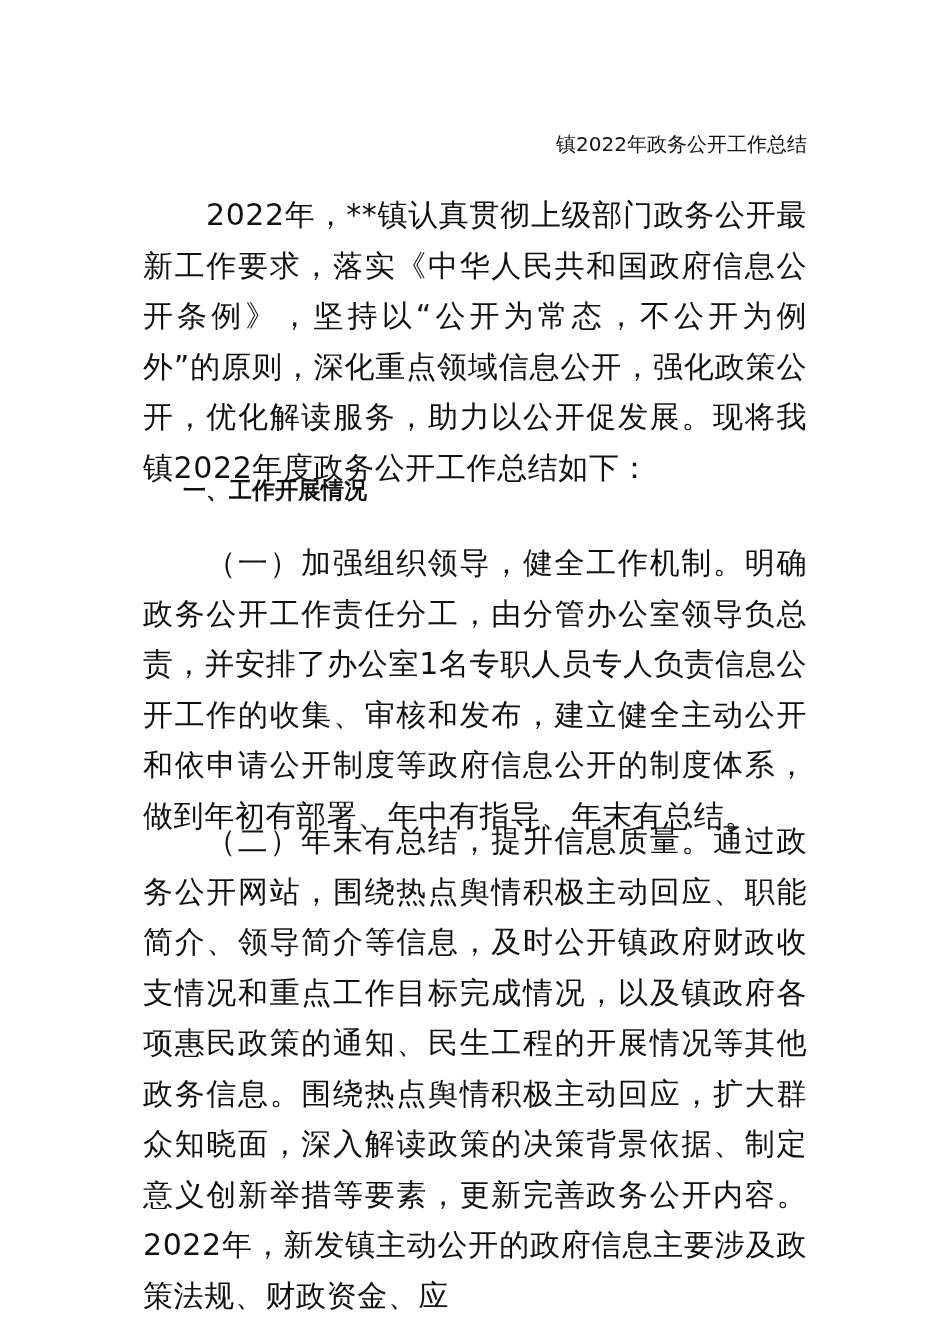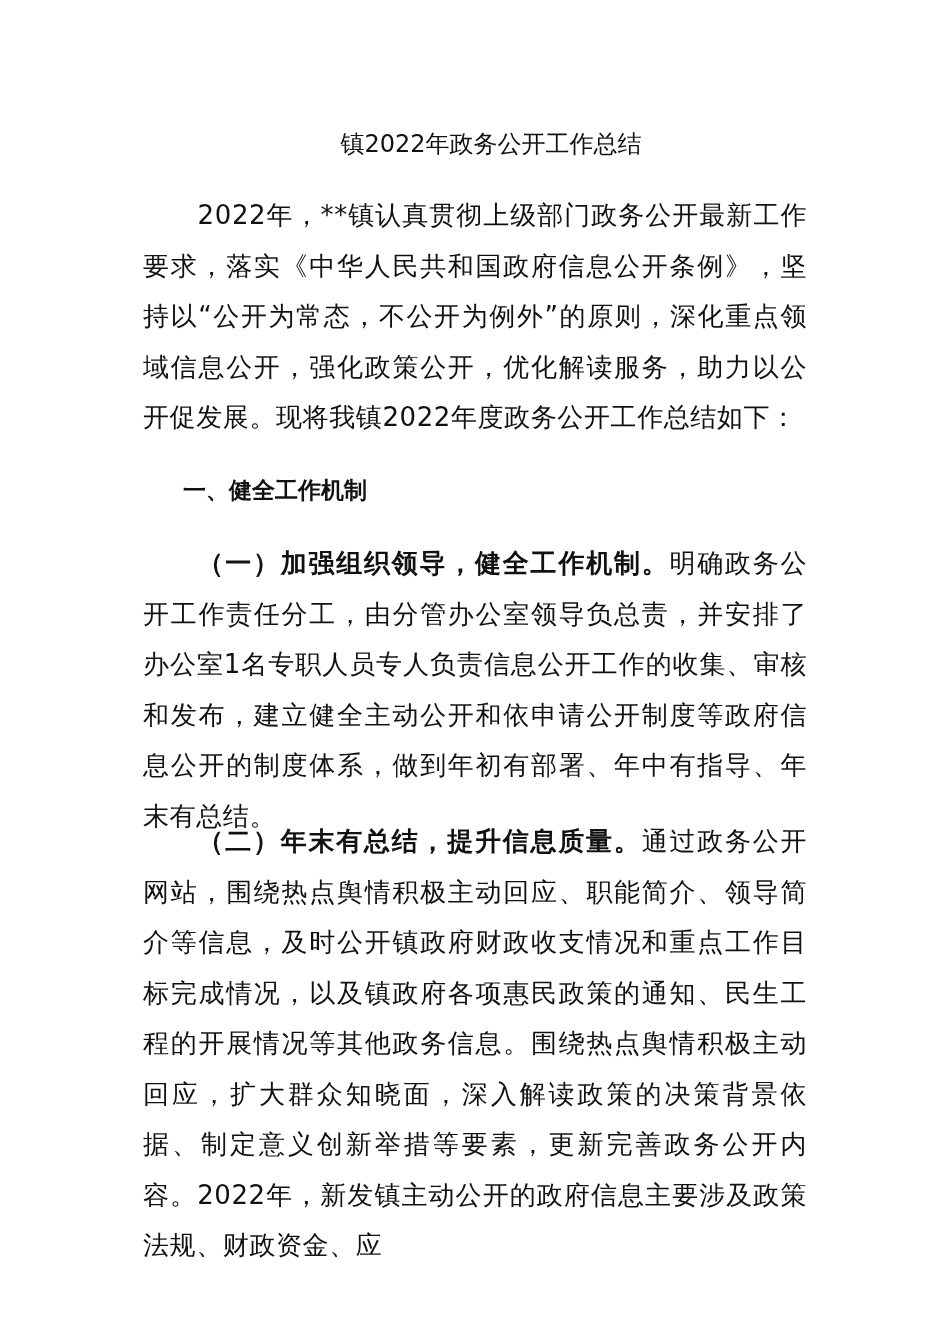--- a/index.html
+++ b/index.html
@@ -1,34 +1,34 @@
 <!DOCTYPE html>
 <html><head>
 <meta charset="utf-8">
 <style>
   html, body { margin:0; padding:0; background:#ffffff; }
   body { width:950px; height:1344px; overflow:hidden; position:relative;
          font-family: "DejaVu Sans", sans-serif; color:#111111; }
   .page { position:absolute; left:143px; top:0; width:664px; }
-  .title { position:absolute; left:16px; width:664px; top:126px; text-align:center;
-           font-size:24px; line-height:36px; letter-spacing:0px; }
-  .para { position:absolute; left:0; width:664px; font-size:26px; line-height:50.5px;
+  .title { position:absolute; left:0; width:664px; top:126px; text-align:right;
+           font-size:20px; line-height:36px; letter-spacing:0px; }
+  .para { position:absolute; left:0; width:664px; font-size:30px; line-height:50.5px;
           text-align:justify; text-indent:2.1em; letter-spacing:0.6px; }
   .p1 { top:190px; }
   .h1 { position:absolute; left:40px; top:472px; font-size:23px; font-weight:bold; line-height:36px; }
   .p2 { top:538px; }
   .p3 { top:816px; }
-  .bold { font-weight:bold; }
+  .bold { font-weight:normal; }
 </style>
 </head>
 <body>
 
 <div class="page">
   <div class="title">镇2022年政务公开工作总结</div>
 
   <div class="para p1">2022年，**镇认真贯彻上级部门政务公开最新工作要求，落实《中华人民共和国政府信息公开条例》，坚持以“公开为常态，不公开为例外”的原则，深化重点领域信息公开，强化政策公开，优化解读服务，助力以公开促发展。现将我镇2022年度政务公开工作总结如下：</div>
 
-  <div class="h1">一、健全工作机制</div>
+  <div class="h1">一、工作开展情况</div>
 
   <div class="para p2"><span class="bold">（一）加强组织领导，健全工作机制。</span><span>明确政务公开工作责任分工，由分管办公室领导负总责，并安排了办公室1名专职人员专人负责信息公开工作的收集、审核和发布，建立健全主动公开和依申请公开制度等政府信息公开的制度体系，做到年初有部署、年中有指导、年末有总结。</span></div>
 
   <div class="para p3"><span class="bold">（二）年末有总结，提升信息质量。</span><span>通过政务公开网站，围绕热点舆情积极主动回应、职能简介、领导简介等信息，及时公开镇政府财政收支情况和重点工作目标完成情况，以及镇政府各项惠民政策的通知、民生工程的开展情况等其他政务信息。围绕热点舆情积极主动回应，扩大群众知晓面，深入解读政策的决策背景依据、制定意义创新举措等要素，更新完善政务公开内容。2022年，新发镇主动公开的政府信息主要涉及政策法规、财政资金、应</span></div>
 </div>
 
 </body></html>

